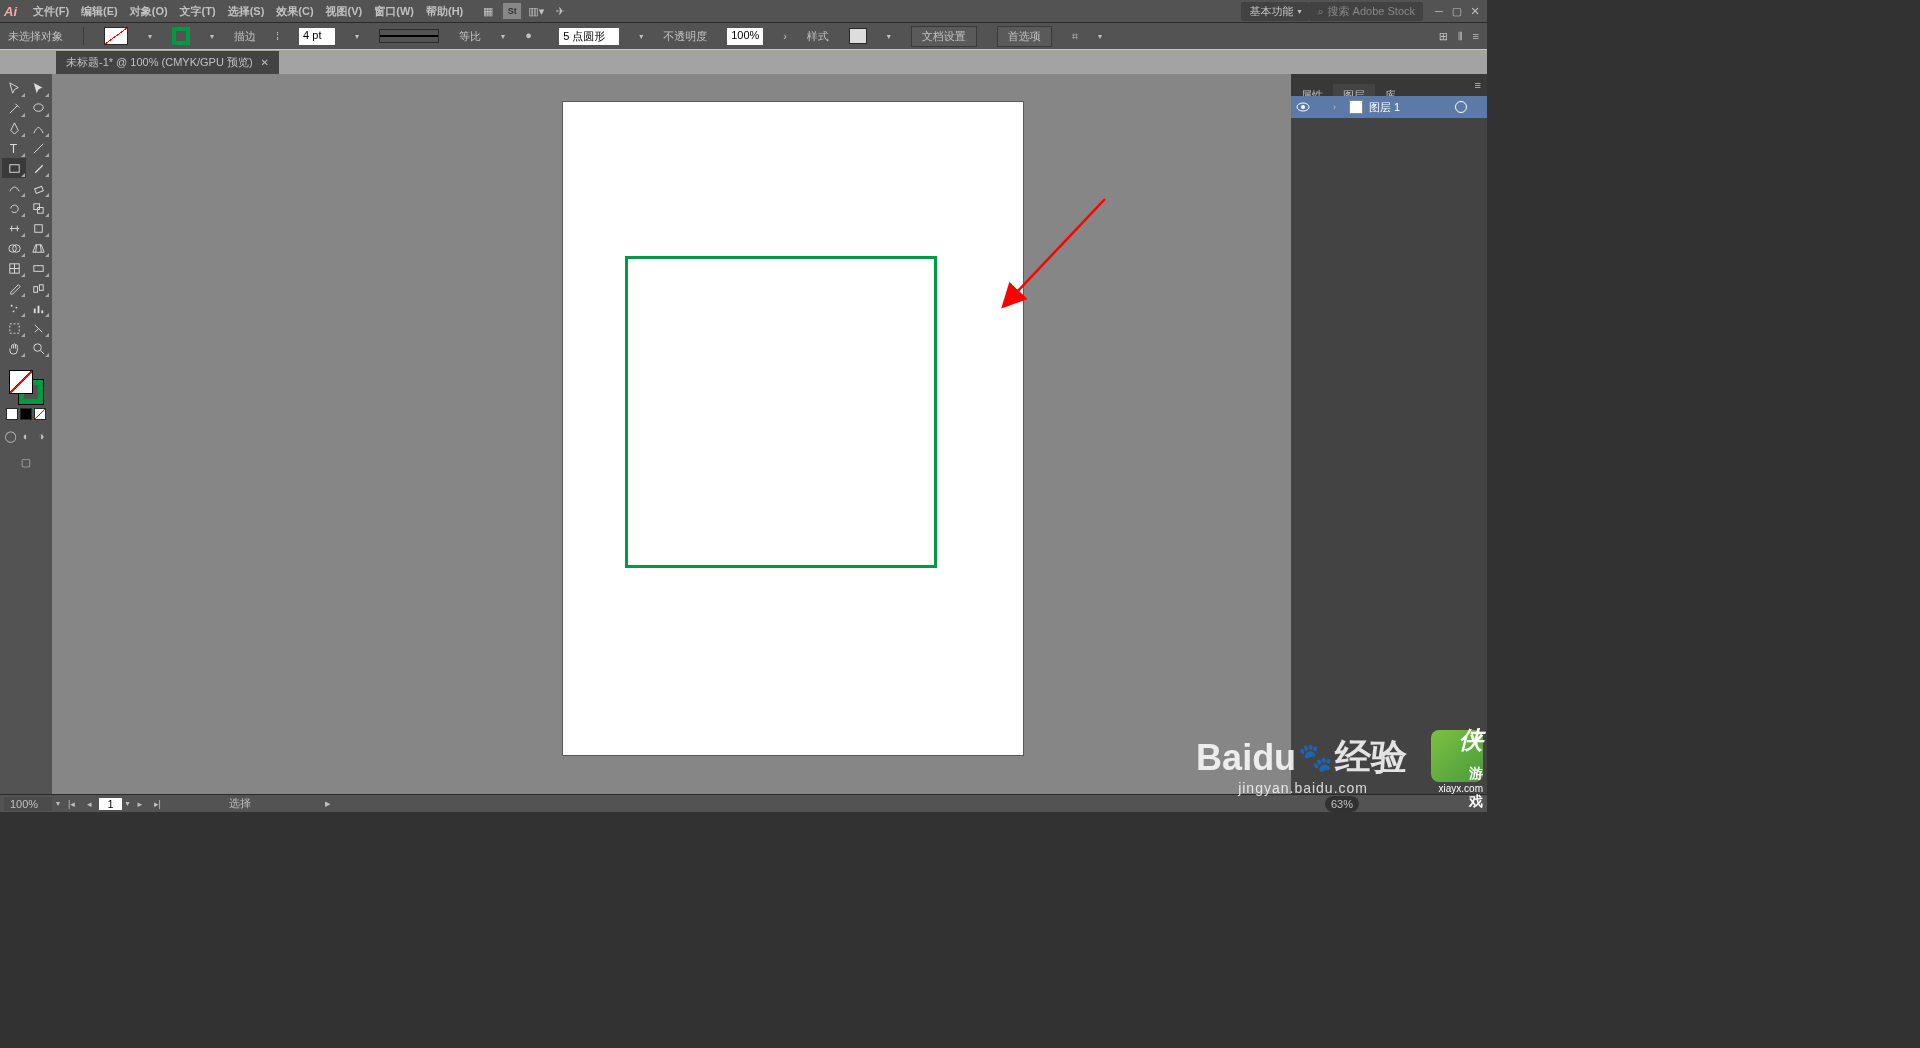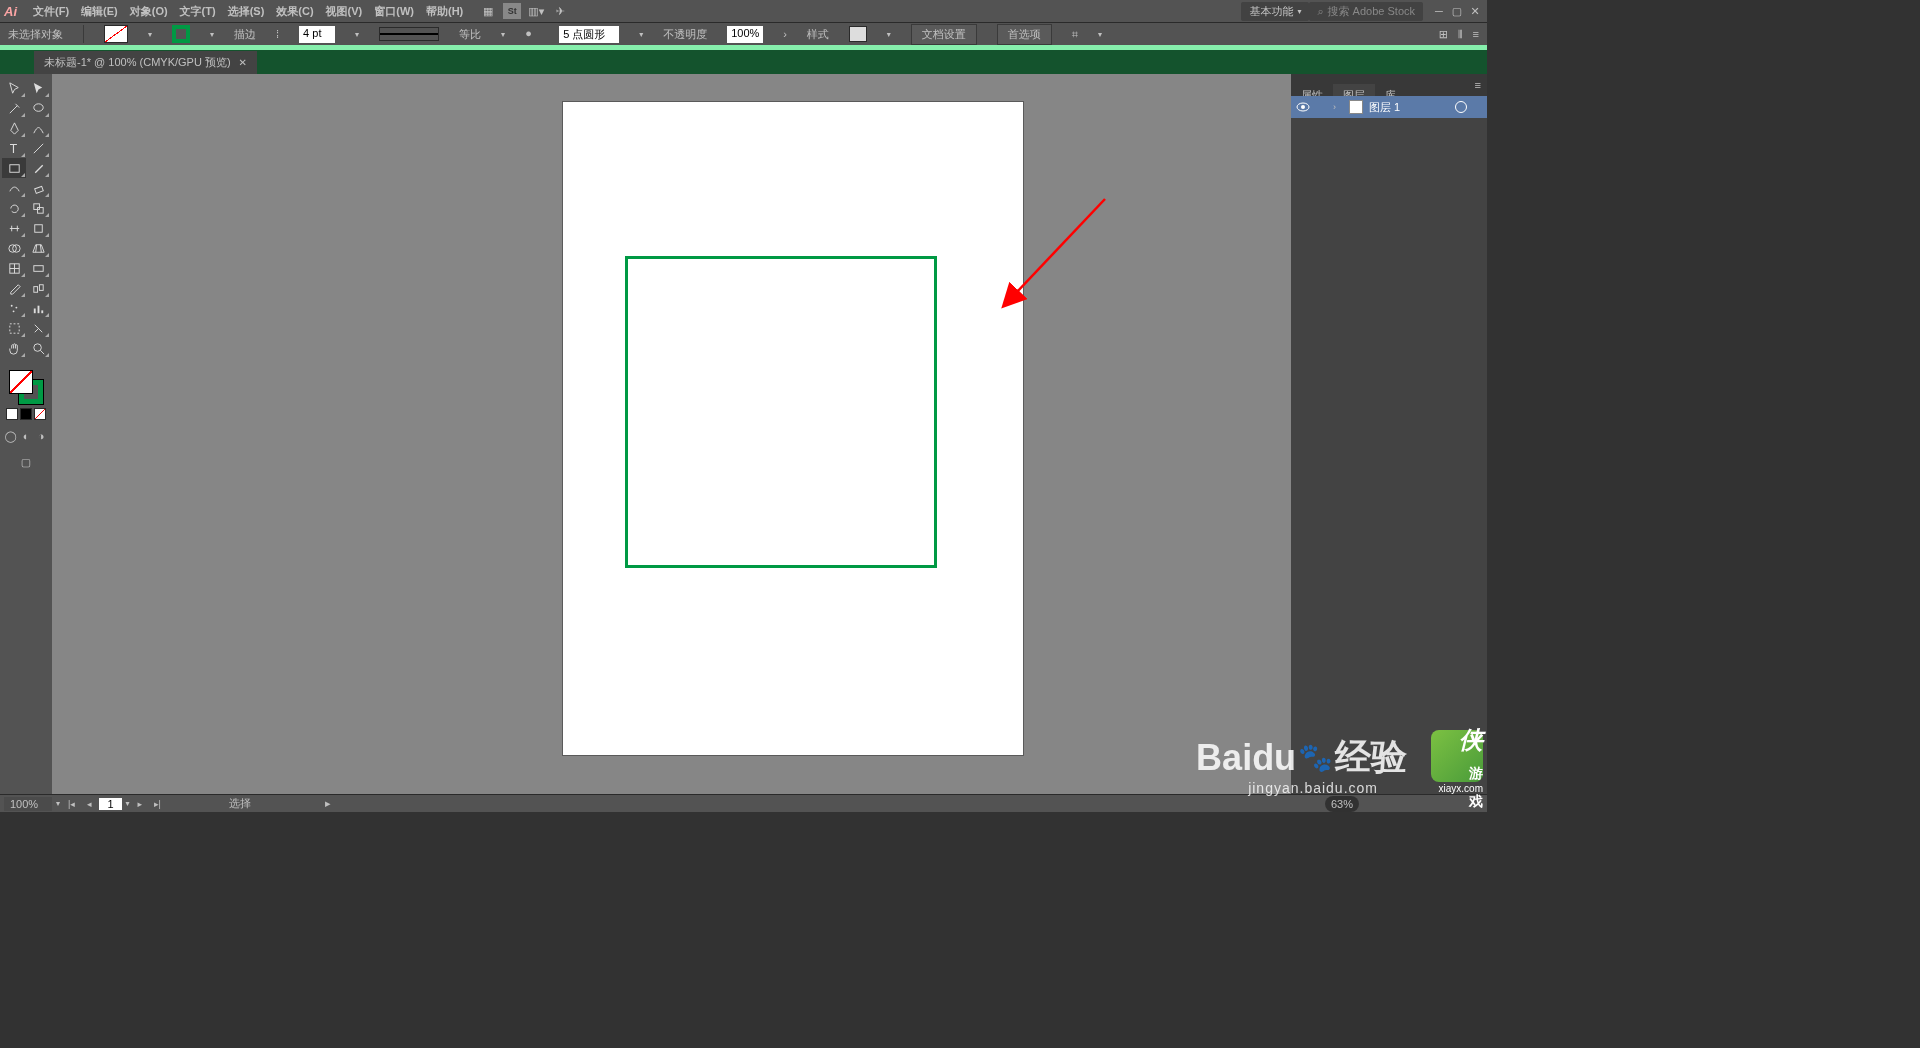--- a/index.html
+++ b/index.html
@@ -11,33 +11,33 @@
 .menubar .menu-item { padding: 0 6px; cursor: pointer; font-weight: bold; }
 .menubar .right-group { margin-left: auto; display: flex; align-items: center; }
 .workspace-switcher { background: #424242; padding: 2px 8px; border-radius: 2px; display: flex; align-items: center; gap: 4px; }
 .search-stock { background: #424242; padding: 2px 8px; border-radius: 2px; color: #888; display: flex; align-items: center; gap: 4px; }
 .window-controls { display: flex; gap: 2px; margin-left: 8px; }
 .window-controls span { width: 16px; height: 14px; display: flex; align-items: center; justify-content: center; cursor: pointer; }
 .toolbar-icons { display: flex; gap: 6px; margin-left: 10px; align-items: center; }
 .toolbar-icons span { width: 18px; height: 16px; display: flex; align-items: center; justify-content: center; }
 
 
-.options-bar { height: 28px; background: #535353; border-top: 1px solid #2a2a2a; border-bottom: 5px solid #86efac; display: flex; align-items: center; padding: 0 8px; gap: 20px; }
+.options-bar { height: 28px; background: #535353; border-top: 1px solid #2a2a2a; border-bottom: 1px solid #86efac; display: flex; align-items: center; padding: 0 8px; gap: 20px; }
 .opt-label { color: #c0c0c0; }
 .fill-swatch { width: 24px; height: 18px; background: linear-gradient(to bottom right, white 48%, red 48%, red 52%, white 52%); border: 1px solid #2a2a2a; }
 .input-field { background: #ffffff; color: #000; padding: 1px 4px; width: 36px; height: 17px; font-size: 11px; }
 .dropdown-arrow { font-size: 8px; cursor: pointer; }
 .stroke-style { width: 60px; height: 14px; background: #535353; border: 1px solid #2a2a2a; display: flex; align-items: center; }
 .stroke-style::before { content: ""; display: block; width: 100%; border-top: 2px solid #000; }
 .btn-flat { background: #5a5a5a; border: 1px solid #3a3a3a; padding: 2px 10px; cursor: pointer; }
 .opt-right { margin-left: auto; display: flex; gap: 10px; align-items: center; }
 .divider { width: 1px; height: 18px; background: #3a3a3a; }
 
 
-.tab-bar { height: 24px; background: #14532d; padding-left: 34px; display: flex; align-items: flex-end; }
+.tab-bar { height: 24px; background: #a3a3a3; padding-left: 56px; display: flex; align-items: flex-end; }
 .doc-tab { background: #434343; padding: 4px 10px; display: flex; align-items: center; gap: 8px; font-size: 11px; }
 .doc-tab .close { cursor: pointer; font-size: 10px; }
 
 
 .main-area { position: absolute; top: 74px; left: 0; right: 0; bottom: 18px; display: flex; }
 
 
 .tool-panel { width: 52px; background: #535353; display: flex; flex-direction: column; padding: 4px 2px; }
 .tool-row { display: flex; }
 .tool { width: 24px; height: 20px; display: flex; align-items: center; justify-content: center; cursor: pointer; position: relative; }
@@ -77,21 +77,21 @@
 .status-bar { position: absolute; bottom: 0; left: 0; right: 0; height: 18px; background: #535353; display: flex; align-items: center; padding: 0 4px; gap: 4px; border-top: 1px solid #2a2a2a; }
 .zoom-field { background: #4b4b4b; padding: 1px 6px; width: 48px; }
 .nav-btn { padding: 0 4px; cursor: pointer; font-size: 9px; }
 .artboard-num { background: #fff; color: #000; padding: 0 8px; }
 .status-text { margin-left: 60px; }
 .status-play { margin-left: 70px; cursor: pointer; }
 
 
 .watermark-baidu { position: absolute; right: 80px; bottom: 30px; color: rgba(255,255,255,0.85); font-size: 36px; font-weight: bold; pointer-events: none; font-family: Arial; display: flex; align-items: center; }
 .watermark-baidu .paw { font-size: 28px; margin: 0 2px; }
-.watermark-url { position: absolute; right: 109px; bottom: 16px; color: rgba(255,255,255,0.8); font-size: 14px; pointer-events: none; letter-spacing: 1px; }
+.watermark-url { position: absolute; right: 119px; bottom: 16px; color: rgba(255,255,255,0.8); font-size: 14px; pointer-events: none; letter-spacing: 1px; }
 .watermark-xia { position: absolute; right: 0; bottom: 0; color: #fff; pointer-events: none; text-align: right; }
 .watermark-xia .box { width: 52px; height: 52px; background: linear-gradient(135deg,#7cc142,#4a9b3a); border-radius: 8px; position: absolute; right: 4px; bottom: 30px; }
 .watermark-xia .txt1 { position: absolute; right: 4px; bottom: 18px; font-size: 10px; }
 .watermark-xia .txt2 { position: absolute; right: 4px; bottom: 0; font-size: 24px; font-weight: bold; font-style: italic; }
 .scale-badge { position: absolute; right: 128px; bottom: 0; background: rgba(0,0,0,0.4); padding: 2px 6px; border-radius: 8px; font-size: 11px; }
 </style>
 </head>
 <body>
 
 <div class="menubar">

